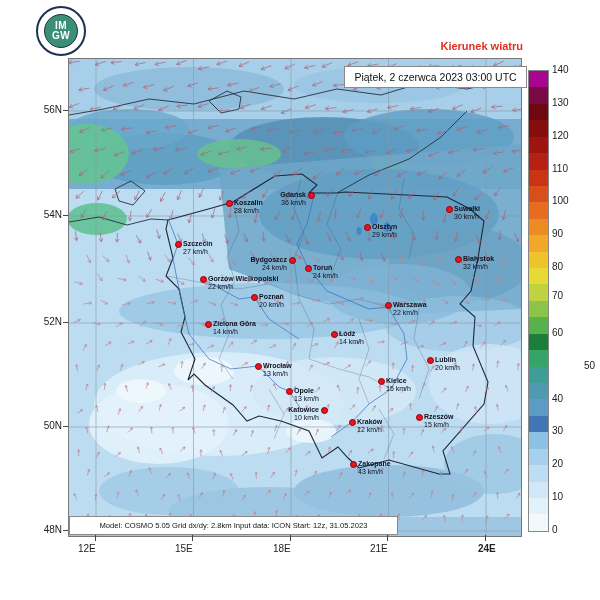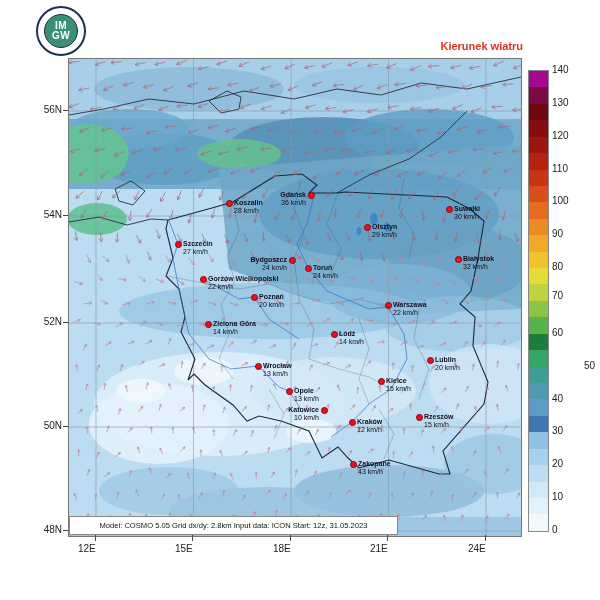--- a/index.html
+++ b/index.html
@@ -775,20 +775,23 @@
         </div>
         <div class="city" style="left: 284px; top: 405px;">
           <div class="city-dot"></div>
           <div class="city-label right">
             <div class="city-name">Zakopane</div>
             <div class="city-gust">43 km/h</div>
           </div>
         </div>
       </div>
 
+    <div class="datebox">
+      <span>Piątek, 2 czerwca 2023 03:00 UTC</span>
+    </div>
     <div class="modelbox">
       <span>Model: COSMO 5.05  Grid dx/dy: 2.8km  Input data: ICON  Start: 12z, 31.05.2023</span>
     </div>
   </div>
 
   <div id="yticks"></div>
   <div id="xticks"></div>
 
   <div id="colorbar">
       <div style="background: rgb(168, 6, 145);"></div>
@@ -849,15 +852,15 @@
     <div class="ytick" style="top: 524px;">48N</div>
     <div class="ytick-mark" style="top: 530px;"></div>
     <div class="xtick" style="left: 95px;">12E</div>
     <div class="xtick-mark" style="left: 95px;"></div>
     <div class="xtick" style="left: 192px;">15E</div>
     <div class="xtick-mark" style="left: 192px;"></div>
     <div class="xtick" style="left: 290px;">18E</div>
     <div class="xtick-mark" style="left: 290px;"></div>
     <div class="xtick" style="left: 387px;">21E</div>
     <div class="xtick-mark" style="left: 387px;"></div>
-    <div class="xtick" style="left: 485px;">24E</div>
+    <div class="xtick" style="left: 495px; font-weight: bold;">24E</div>
     <div class="xtick-mark" style="left: 485px;"></div>
   </div>
 
 </body></html>

